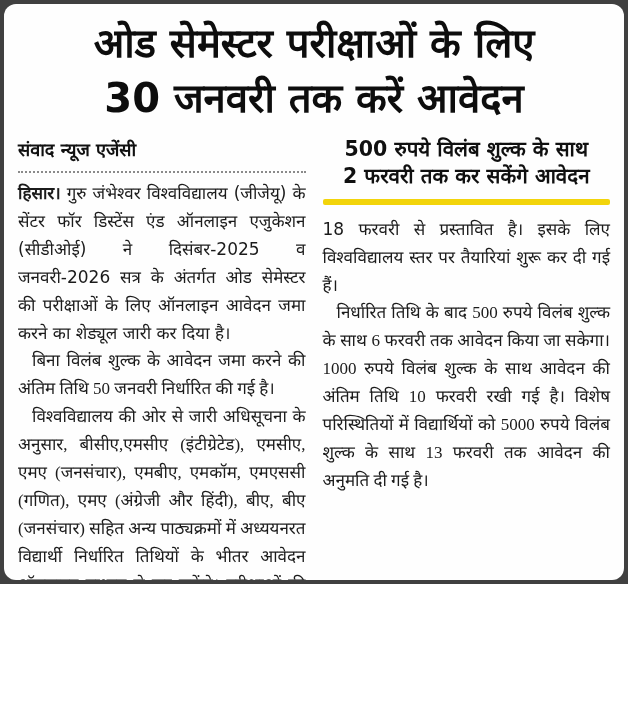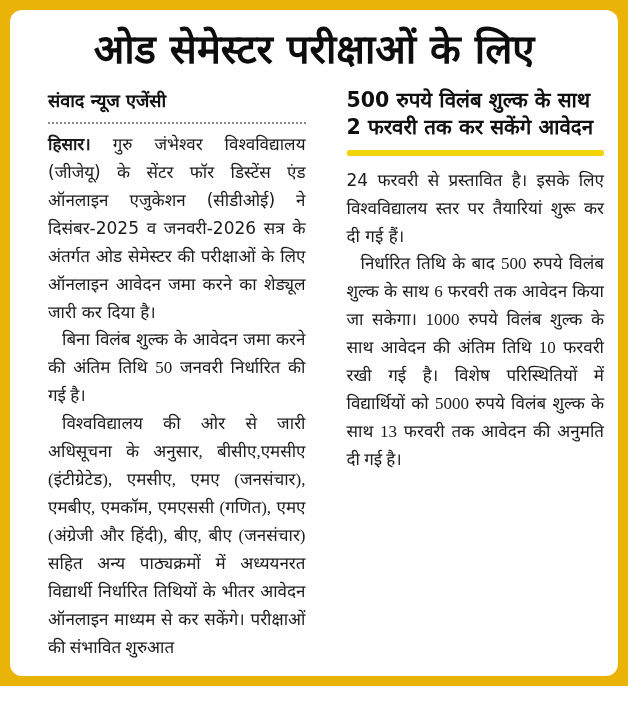--- a/index.html
+++ b/index.html
@@ -3,24 +3,24 @@
 <meta charset="utf-8">
 <style>
   html, body {
     margin: 0;
     padding: 0;
     background: #ffffff;
     font-family: "DejaVu Sans", "Liberation Sans", sans-serif;
   }
   .clip-frame {
     width: 628px;
-    height: 686px;
+    height: 584px;
     box-sizing: border-box;
-    background: #eab308;
-    padding: 10px;
+    background: #404040;
+    padding: 4px;
   }
   .paper {
     width: 100%;
     height: 100%;
     box-sizing: border-box;
     background: #fefefe;
     border-radius: 12px;
     padding: 6px 14px 10px 14px;
     overflow: hidden;
     color: #141414;
@@ -35,40 +35,40 @@
     margin: 6px 0 8px 0;
   }
   .columns {
     display: flex;
     gap: 17px;
     align-items: flex-start;
   }
   .col {
     flex: 1 1 0;
     min-width: 0;
-    margin-left: 24px;
   }
   .byline {
     font-weight: 700;
     font-size: 18px;
     line-height: 24px;
     padding-top: 4px;
     color: #111111;
   }
   .byline-rule {
     border: none;
     border-top: 2px dotted #8a8a8a;
     margin: 9px 0 6px 0;
   }
   .subheading {
     font-weight: 700;
     font-size: 20.5px;
     line-height: 27px;
     color: #101010;
     padding-top: 2px;
+    text-align: center;
   }
   .yellow-rule {
     height: 6px;
     background: #f2d40b;
     border-radius: 2px;
     margin: 9px 0 10px 0;
   }
   .body-text p {
     font-size: 17px;
     line-height: 28px;
@@ -88,20 +88,21 @@
   }
 </style>
 </head>
 <body>
 
 <div class="clip-frame">
   <div class="paper">
 
     <h1 class="headline">
       <span>ओड सेमेस्टर परीक्षाओं के लिए</span><br>
+      <span>30 जनवरी तक करें आवेदन</span>
     </h1>
 
     <div class="columns">
 
       <div class="col">
         <div class="byline">संवाद न्यूज एजेंसी</div>
         <hr class="byline-rule">
         <div class="body-text left-body">
           <p><span class="dateline">हिसार।</span> <span>गुरु जंभेश्वर विश्वविद्यालय (जीजेयू) के सेंटर फॉर डिस्टेंस एंड ऑनलाइन एजुकेशन (सीडीओई) ने दिसंबर-2025 व जनवरी-2026 सत्र के अंतर्गत ओड सेमेस्टर की परीक्षाओं के लिए ऑनलाइन आवेदन जमा करने का शेड्यूल जारी कर दिया है।</span></p>
           <p class="indented">बिना विलंब शुल्क के आवेदन जमा करने की अंतिम तिथि 50 जनवरी निर्धारित की गई है।</p>
@@ -109,20 +110,20 @@
         </div>
       </div>
 
       <div class="col">
         <div class="subheading">
           <span>500 रुपये विलंब शुल्क के साथ</span><br>
           <span>2 फरवरी तक कर सकेंगे आवेदन</span>
         </div>
         <div class="yellow-rule"></div>
         <div class="body-text">
-          <p>24 फरवरी से प्रस्तावित है। इसके लिए विश्वविद्यालय स्तर पर तैयारियां शुरू कर दी गई हैं।</p>
+          <p>18 फरवरी से प्रस्तावित है। इसके लिए विश्वविद्यालय स्तर पर तैयारियां शुरू कर दी गई हैं।</p>
           <p class="indented">निर्धारित तिथि के बाद 500 रुपये विलंब शुल्क के साथ 6 फरवरी तक आवेदन किया जा सकेगा। 1000 रुपये विलंब शुल्क के साथ आवेदन की अंतिम तिथि 10 फरवरी रखी गई है। विशेष परिस्थितियों में विद्यार्थियों को 5000 रुपये विलंब शुल्क के साथ 13 फरवरी तक आवेदन की अनुमति दी गई है।</p>
         </div>
       </div>
 
     </div>
   </div>
 </div>
 
 </body></html>

